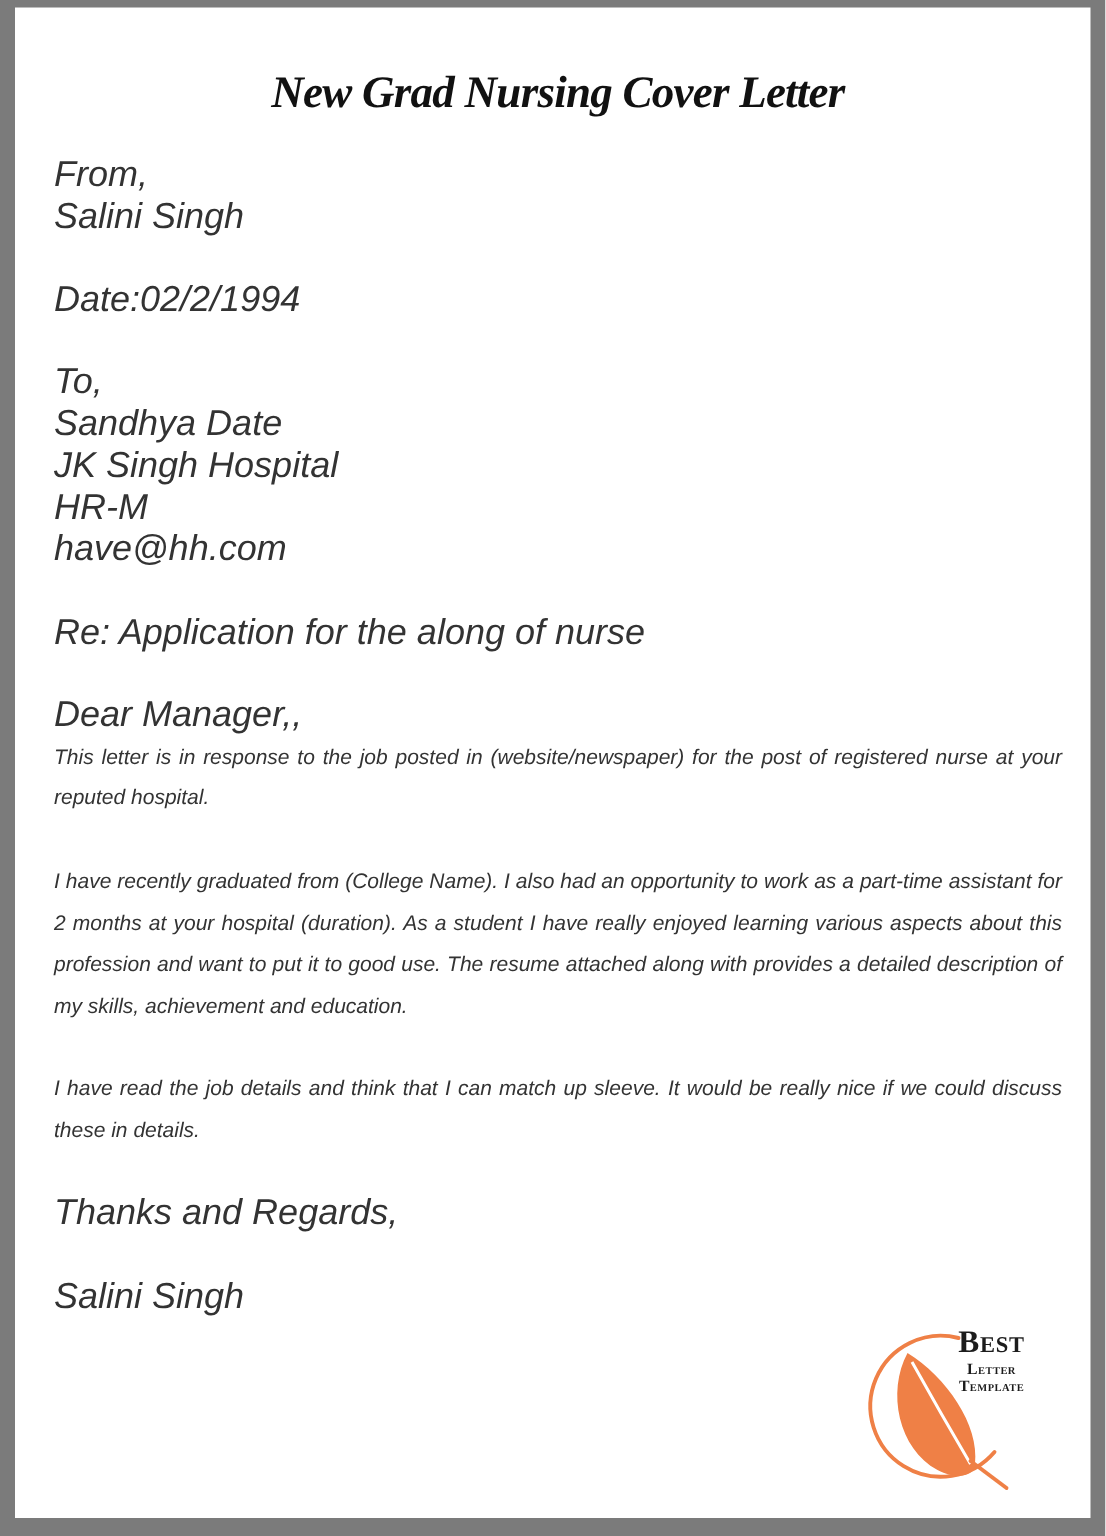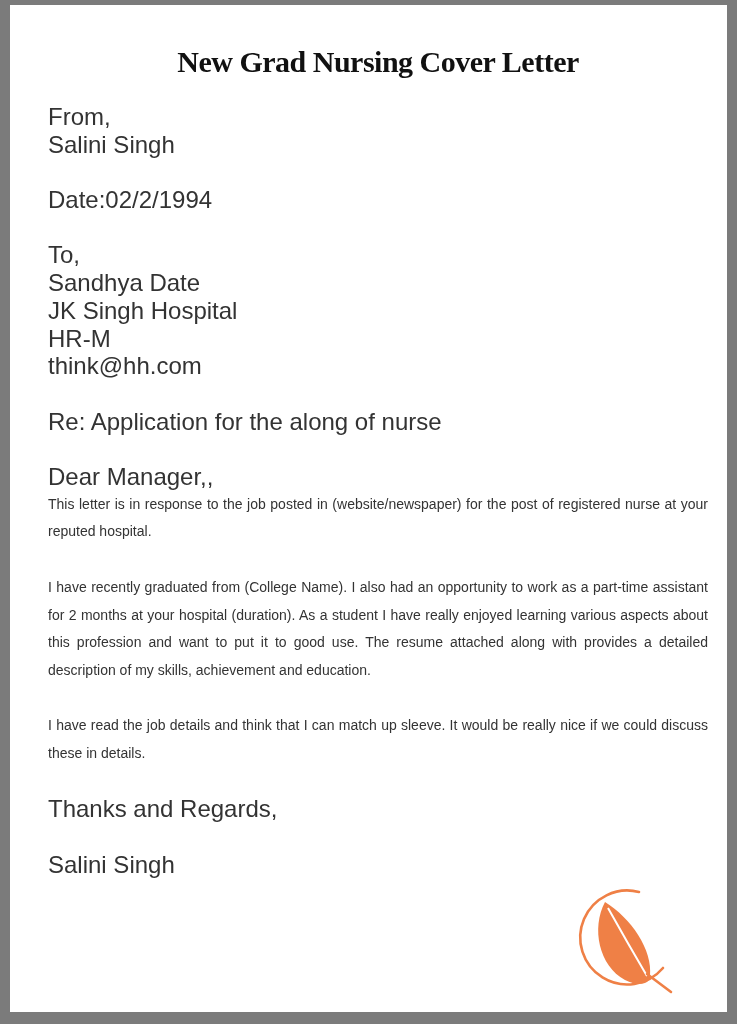--- a/index.html
+++ b/index.html
@@ -16,21 +16,22 @@
     border-top: 5px solid #7b7b7b;
     border-left: 10px solid #7b7b7b;
     border-right: 10px solid #7b7b7b;
     border-bottom: 12px solid #7b7b7b;
     overflow: hidden;
     font-family: "Liberation Sans", sans-serif;
     color: #333333;
   }
   .content {
     box-sizing: border-box;
-    padding: 0 19px 0 38px;
+    padding: 0 19px 0 26px;
+    font-style: italic;
   }
   .doc-title {
     margin: 40px 0 24px 0;
     text-align: center;
     font-family: "Liberation Serif", serif;
     font-weight: bold;
     font-size: 30px;
     line-height: 34px;
     letter-spacing: -0.5px;
     color: #111111;
@@ -98,21 +99,21 @@
 
     <div class="line">Date:02/2/1994</div>
 
     <div class="gap"></div>
 
     <div>
       <div class="line">To,</div>
       <div class="line">Sandhya Date</div>
       <div class="line">JK Singh Hospital</div>
       <div class="line">HR-M</div>
-      <div class="line">think@hh.com</div>
+      <div class="line">have@hh.com</div>
     </div>
 
     <div class="gap"></div>
 
     <div class="line">Re: Application for the along of nurse</div>
 
     <div class="gap"></div>
 
     <div class="line">Dear Manager,,</div>
     <p class="para">This letter is in response to the job posted in (website/newspaper) for the post of registered nurse at your reputed hospital.</p>
@@ -138,14 +139,18 @@
     <svg width="125" height="115" viewBox="0 0 125 115">
 
       <path d="M 64 12 A 47 47 0 1 0 88 88" fill="none" stroke="#ef8046" stroke-width="2.6" stroke-linecap="round"></path>
 
       <path d="M 30 22 C 16 48, 24 86, 50 100 C 66 108, 76 102, 75 96 C 78 70, 56 38, 30 22 Z" fill="#ef8046"></path>
 
       <path d="M 33 28 Q 52 62, 72 96" fill="none" stroke="#ffffff" stroke-width="2"></path>
 
       <path d="M 72 94 L 96 112" fill="none" stroke="#ef8046" stroke-width="2.6" stroke-linecap="round"></path>
     </svg>
+    <div class="logo-text">
+      <span class="brand-top">Best</span>
+      <span class="brand-bottom">Letter Template</span>
+    </div>
   </div>
 </div>
 
 </body></html>

